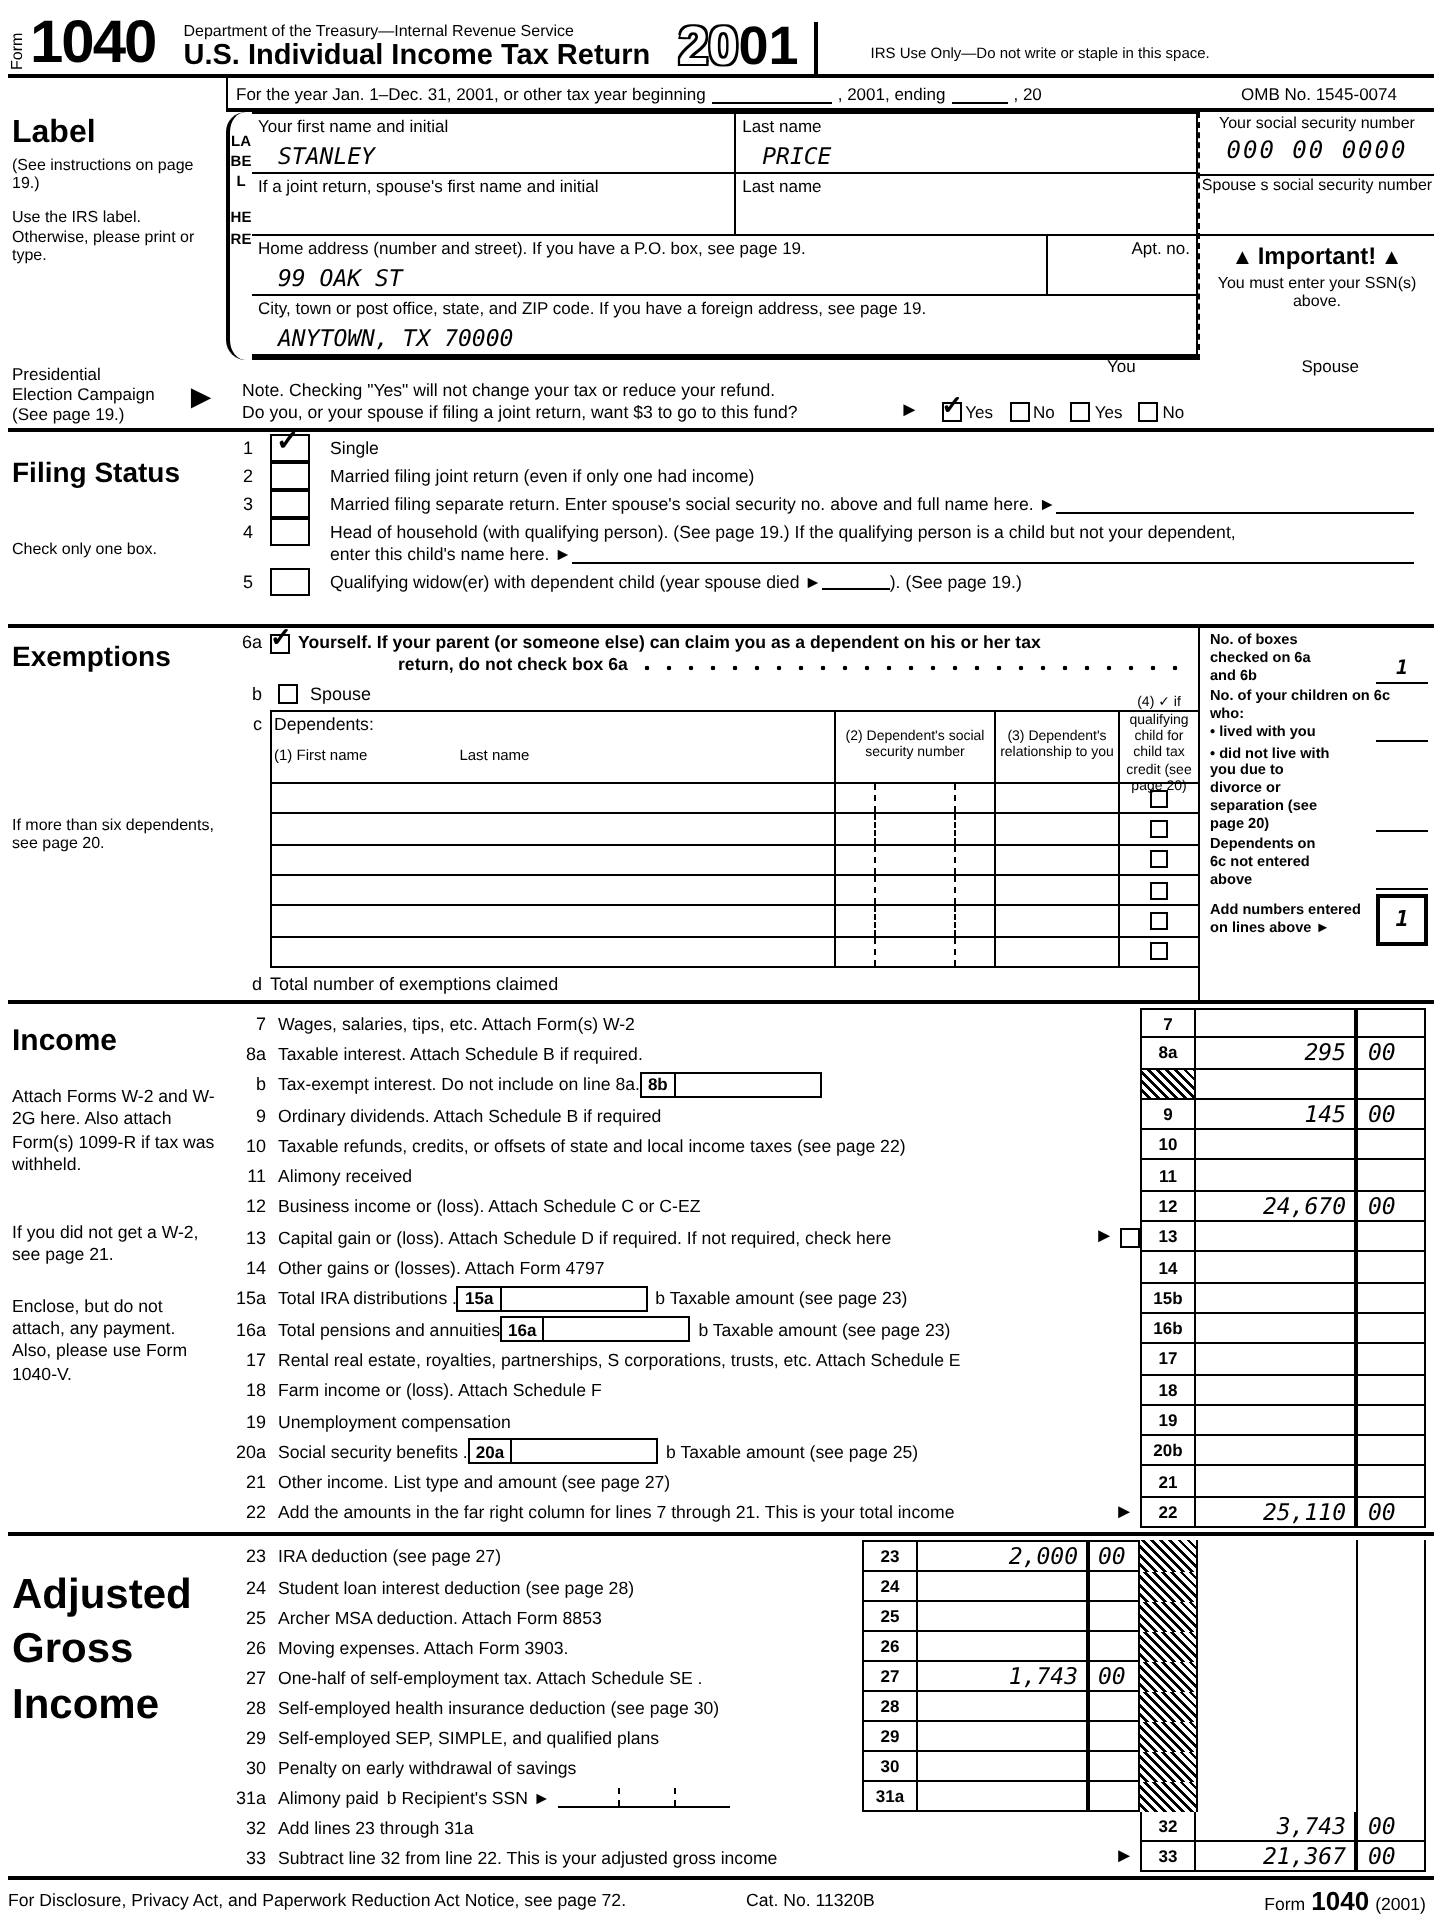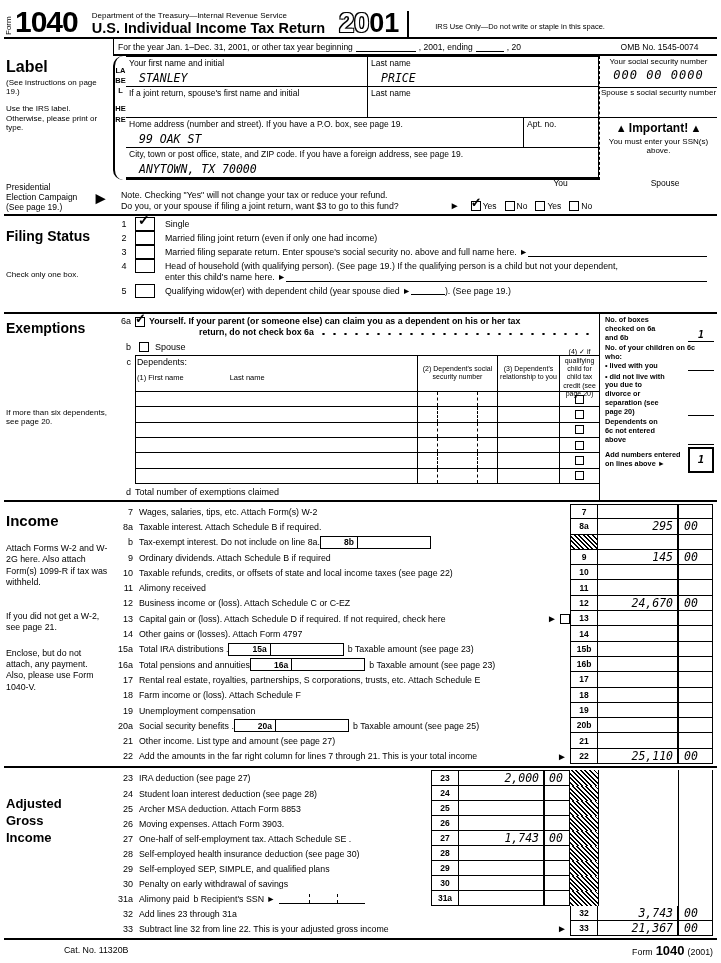--- a/index.html
+++ b/index.html
@@ -34,21 +34,21 @@
   .left-col { width:109px; padding:2px 4px 0 2px; flex-shrink:0; }
   .sec-head { font-size:16px; font-weight:bold; letter-spacing:0; }
   .small-note { font-size:8px; margin-top:2px; line-height:1.15; }
   .vletters { width:13px; font-size:7.5px; font-weight:bold; text-align:center; word-break:break-all; line-height:1.35; padding-top:10px; flex-shrink:0; border-left:2px solid #000; border-radius:10px 0 0 10px;}
   .vletters div { margin-bottom:8px; }
   .label-fields { flex:1; border:1.5px solid #000; border-left:none; display:flex; flex-direction:column; }
   .lf-row { display:flex; border-bottom:1.5px solid #000; flex:1; }
   .lf-row:last-child { border-bottom:2px solid #000; }
   .lf-cell { flex:1.05; padding:1px 3px; font-size:8.5px; display:flex; flex-direction:column; }
   .lf-cell + .lf-cell { border-left:1.5px solid #000; flex:1; }
-  .lf-cell.apt { flex:0 0 75px; }
+  .lf-cell.apt { flex:0 0 75px;text-align:right; }
   .val { font-family:"DejaVu Sans Mono", monospace; font-style:italic; font-size:11.5px; }
   .lf-cell .val { margin:3px 0 0 10px; }
   .ssn-col { width:118px; border-left:1.5px dashed #000; flex-shrink:0; display:flex; flex-direction:column; font-size:8px; }
   .ssn-block { height:31px; padding:1px 2px; text-align:center; }
   .ssn-val { font-family:"DejaVu Sans Mono", monospace; font-style:italic; font-size:12px; letter-spacing:1px; margin-top:2px; }
   .ssn-empty { height:30px; border-top:1px solid #000; text-align:center; padding-top:0;}
   .imp { border-top:1.5px solid #000; flex:1; text-align:center; padding-top:3px; }
   .imp-title { font-size:12px; font-weight:bold; }
   .tri { font-size:11px; }
   .imp-body { font-size:8px; margin-top:2px; }
@@ -122,21 +122,21 @@
   .irow { display:flex; align-items:center; flex:1; }
   .lnum { width:26px; text-align:right; padding-right:6px; font-size:9px; flex-shrink:0;}
   .ltext { font-size:8.8px; white-space:nowrap; }
   .btext { font-size:8.8px; white-space:nowrap; margin-left:4px;}
   .arrow { font-size:10px; margin:0 3px; }
   .rnum { width:28px; border:1px solid #000; align-self:stretch; display:flex; align-items:center; justify-content:center; font-weight:bold; font-size:8.5px; flex-shrink:0;}
   .ramt { width:80px; border:1px solid #000; border-left:none; align-self:stretch; display:flex; align-items:center; justify-content:flex-end; padding-right:4px; flex-shrink:0;}
   .rcents { width:35px; border:1px solid #000; border-left:1px solid #000; align-self:stretch; display:flex; align-items:center; padding-left:5px; flex-shrink:0;}
   .irow + .irow .rnum, .irow + .irow .ramt, .irow + .irow .rcents { border-top:none; }
   .hatch { background:repeating-linear-gradient(45deg,#fff 0 2px,#000 2px 3.2px); }
-  .ibox { display:flex; border:1.5px solid #000; height:13px; align-items:stretch;padding-left:20px; }
+  .ibox { display:flex; border:1.5px solid #000; height:13px; align-items:stretch; }
   .ibox-num { font-weight:bold; font-size:8.5px; padding:0 3px; border-right:1px solid #000; display:flex; align-items:center;}
   .ibox-val { width:72px; }
   .mnum { width:28px; border:1px solid #000; align-self:stretch; display:flex; align-items:center; justify-content:center; font-weight:bold; font-size:8.5px; flex-shrink:0;}
   .mamt { width:85px; border:1px solid #000; border-left:none; align-self:stretch; display:flex; align-items:center; justify-content:flex-end; padding-right:4px; flex-shrink:0;}
   .mcents { width:26px; border:1px solid #000; border-left:1px solid #000; align-self:stretch; display:flex; align-items:center; padding-left:4px; flex-shrink:0;}
   .irow + .irow .mnum, .irow + .irow .mamt, .irow + .irow .mcents { border-top:none; }
   .hatchcol { width:28px; align-self:stretch; flex-shrink:0; background:repeating-linear-gradient(45deg,#fff 0 2px,#000 2px 3.2px); }
   .rfa { width:80px; align-self:stretch; border-left:1.5px solid #000; flex-shrink:0;}
   .rfc { width:35px; align-self:stretch; border-left:1px solid #000; border-right:1.5px solid #000; flex-shrink:0;}
   .ssnline { display:inline-block; width:86px; border-bottom:1.2px solid #000; height:10px; margin-left:4px; position:relative;}
@@ -653,21 +653,21 @@
           <span class="arrow">►</span>
           <span class="rnum">22</span>
           <span class="ramt val">25,110</span>
           <span class="rcents val">00</span>
         </div>
       </div>
   </div>
 
   <div class="band band-agi">
     <div class="left-col">
-      <div class="sec-head" style="font-size:13px; margin-top:26px; width:80px; line-height:1.3">Adjusted Gross Income</div>
+      <div class="sec-head" style="font-size:21px; margin-top:14px; width:80px; line-height:1.3">Adjusted Gross Income</div>
     </div>
     <div class="rows-col" id="agi-rows">
         <div class="irow">
           <span class="lnum">23</span>
           <span class="ltext">IRA deduction (see page 27)</span>
           <span class="leader"></span>
           <span class="mnum">23</span>
           <span class="mamt val">2,000</span>
           <span class="mcents val">00</span>
           <span class="hatchcol"></span>
@@ -781,20 +781,21 @@
           <span class="leader"></span>
           <span class="arrow">►</span>
           <span class="rnum">33</span>
           <span class="ramt val">21,367</span>
           <span class="rcents val">00</span>
         </div>
       </div>
   </div>
 
   <div class="band band-footer">
+    <span>For Disclosure, Privacy Act, and Paperwork Reduction Act Notice, see page 72.</span>
     <span class="foot-cat">Cat. No. 11320B</span>
     <span class="foot-form">
       <span>Form</span>
       <span class="foot-1040">1040</span>
       <span>(2001)</span>
     </span>
   </div>
 
 </div>
 

